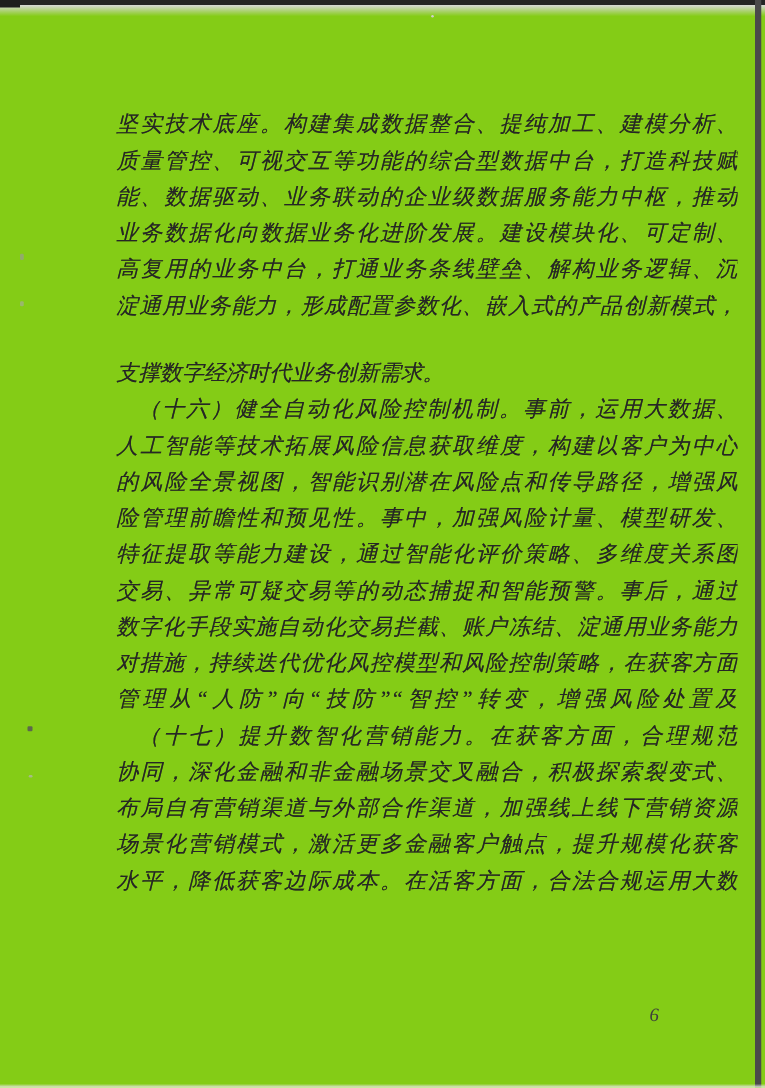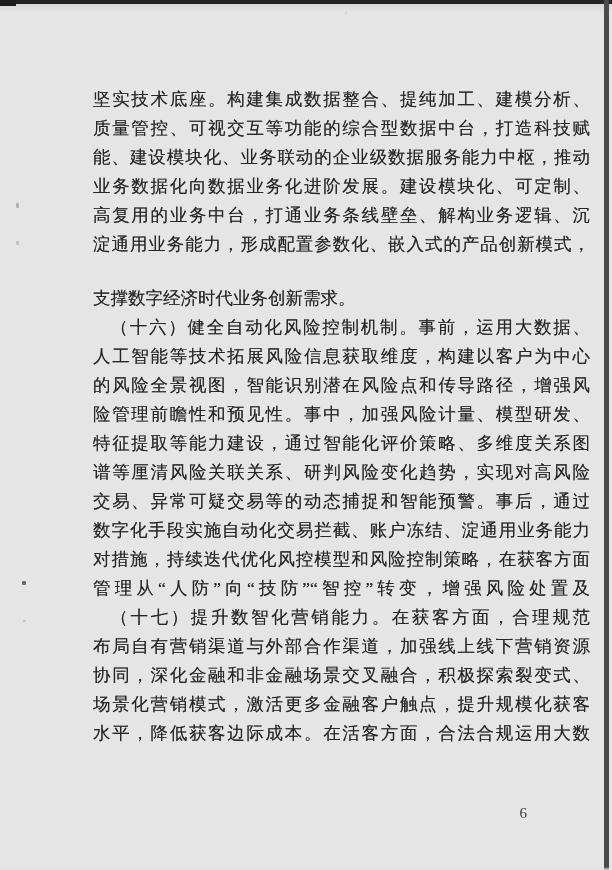--- a/index.html
+++ b/index.html
@@ -4,23 +4,24 @@
 <style>
   html, body {
     margin: 0;
     padding: 0;
     background: #ffffff;
   }
   #page {
     position: relative;
     width: 612px;
     height: 870px;
-    background: #e5e5e5;
+    background: #84cc16;
     overflow: hidden;
     font-family: "Liberation Serif", "DejaVu Serif", serif;
+    font-style: italic;
   }
   
   .scan-top-bar {
     position: absolute;
     top: 0; left: 0;
     width: 612px;
     height: 4px;
     background: #242424;
   }
   .scan-top-fade {
@@ -105,37 +106,36 @@
 
   <div class="speck speck-1"></div>
   <div class="speck speck-2"></div>
   <div class="speck speck-3"></div>
   <div class="speck speck-4"></div>
   <div class="speck speck-5"></div>
 
   <div class="text-block">
     <div class="line">坚实技术底座。构建集成数据整合、提纯加工、建模分析、</div>
     <div class="line">质量管控、可视交互等功能的综合型数据中台，打造科技赋</div>
-    <div class="line">能、建设模块化、业务联动的企业级数据服务能力中枢，推动</div>
+    <div class="line">能、数据驱动、业务联动的企业级数据服务能力中枢，推动</div>
     <div class="line">业务数据化向数据业务化进阶发展。建设模块化、可定制、</div>
     <div class="line">高复用的业务中台，打通业务条线壁垒、解构业务逻辑、沉</div>
     <div class="line">淀通用业务能力，形成配置参数化、嵌入式的产品创新模式，</div>
     <div class="line short">支撑数字经济时代业务创新需求。</div>
     <div class="line indent">（十六）健全自动化风险控制机制。事前，运用大数据、</div>
     <div class="line">人工智能等技术拓展风险信息获取维度，构建以客户为中心</div>
     <div class="line">的风险全景视图，智能识别潜在风险点和传导路径，增强风</div>
     <div class="line">险管理前瞻性和预见性。事中，加强风险计量、模型研发、</div>
     <div class="line">特征提取等能力建设，通过智能化评价策略、多维度关系图</div>
-    <div class="line">谱等厘清风险关联关系、研判风险变化趋势，实现对高风险</div>
     <div class="line">交易、异常可疑交易等的动态捕捉和智能预警。事后，通过</div>
     <div class="line">数字化手段实施自动化交易拦截、账户冻结、淀通用业务能力</div>
     <div class="line">对措施，持续迭代优化风控模型和风险控制策略，在获客方面</div>
     <div class="line">管理从“人防”向“技防”“智控”转变，增强风险处置及</div>
     <div class="line indent">（十七）提升数智化营销能力。在获客方面，合理规范</div>
+    <div class="line">协同，深化金融和非金融场景交叉融合，积极探索裂变式、</div>
     <div class="line">布局自有营销渠道与外部合作渠道，加强线上线下营销资源</div>
-    <div class="line">协同，深化金融和非金融场景交叉融合，积极探索裂变式、</div>
     <div class="line">场景化营销模式，激活更多金融客户触点，提升规模化获客</div>
     <div class="line">水平，降低获客边际成本。在活客方面，合法合规运用大数</div>
   </div>
 
   <div class="page-number">6</div>
 
 </div>
 
 </body></html>

